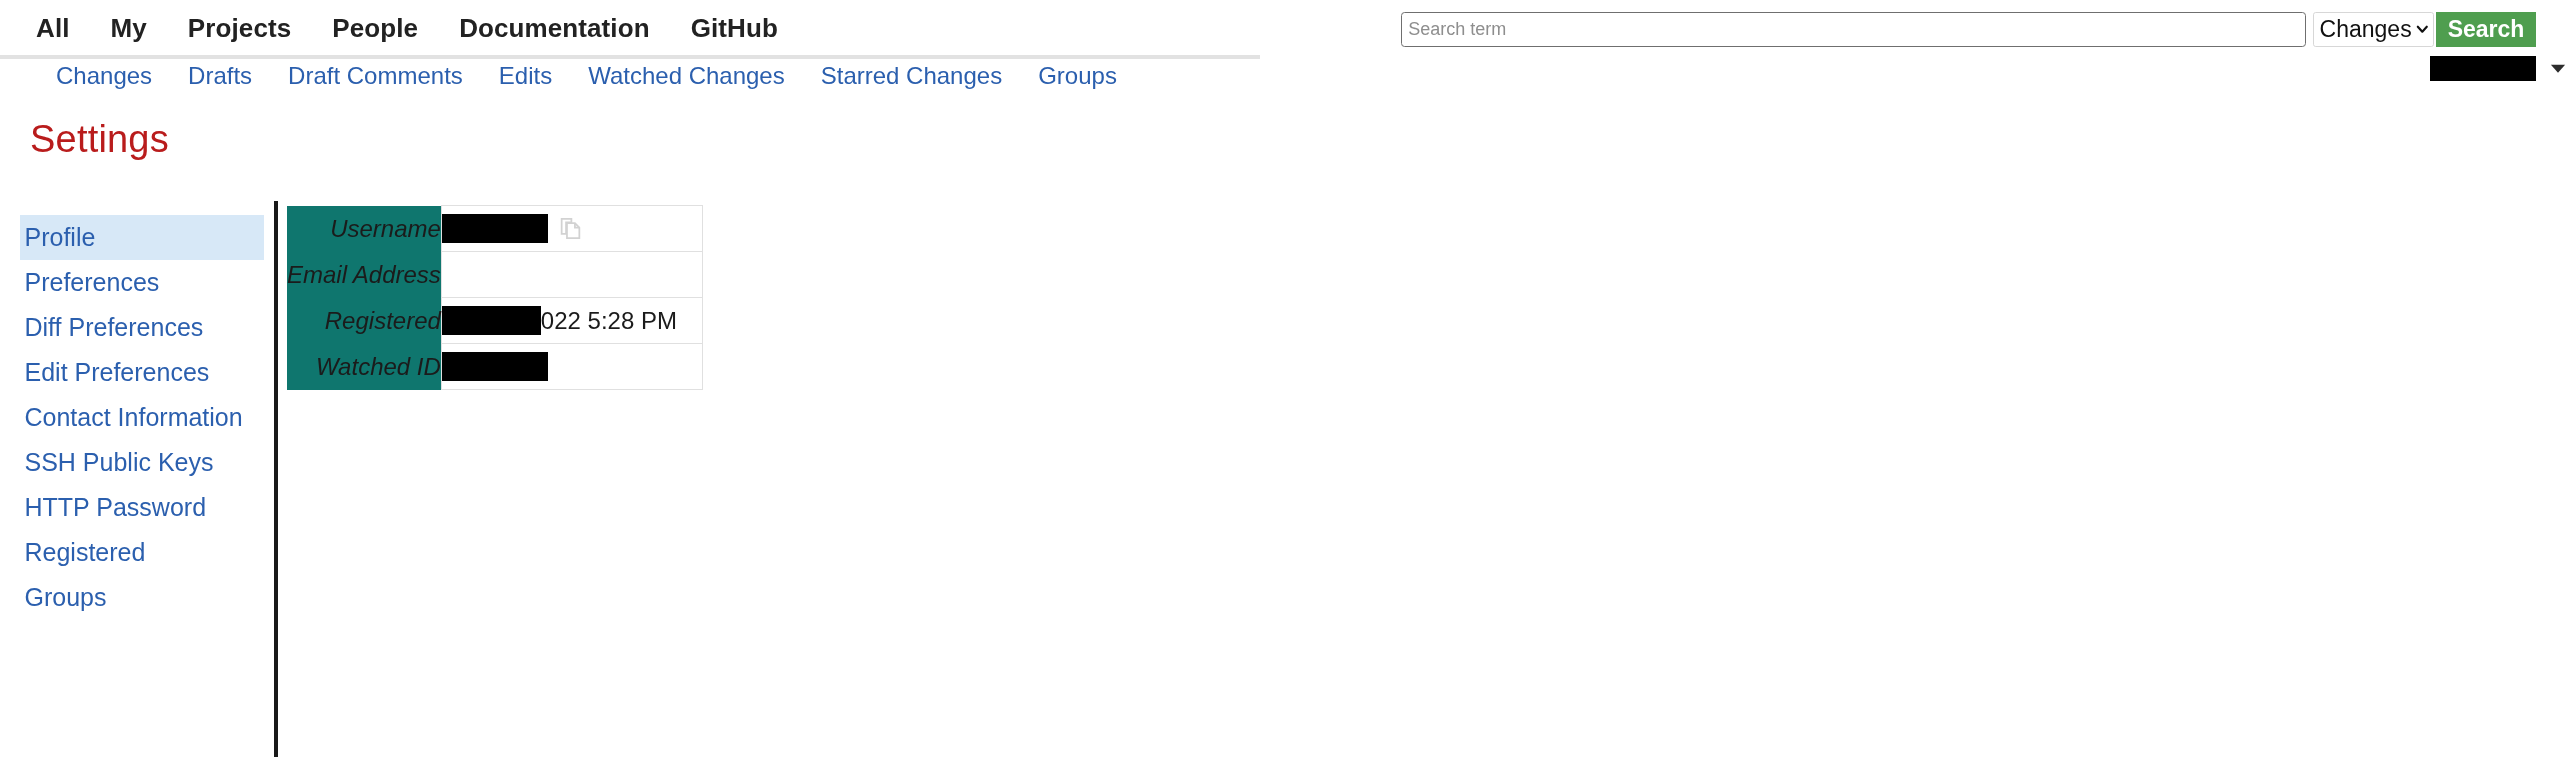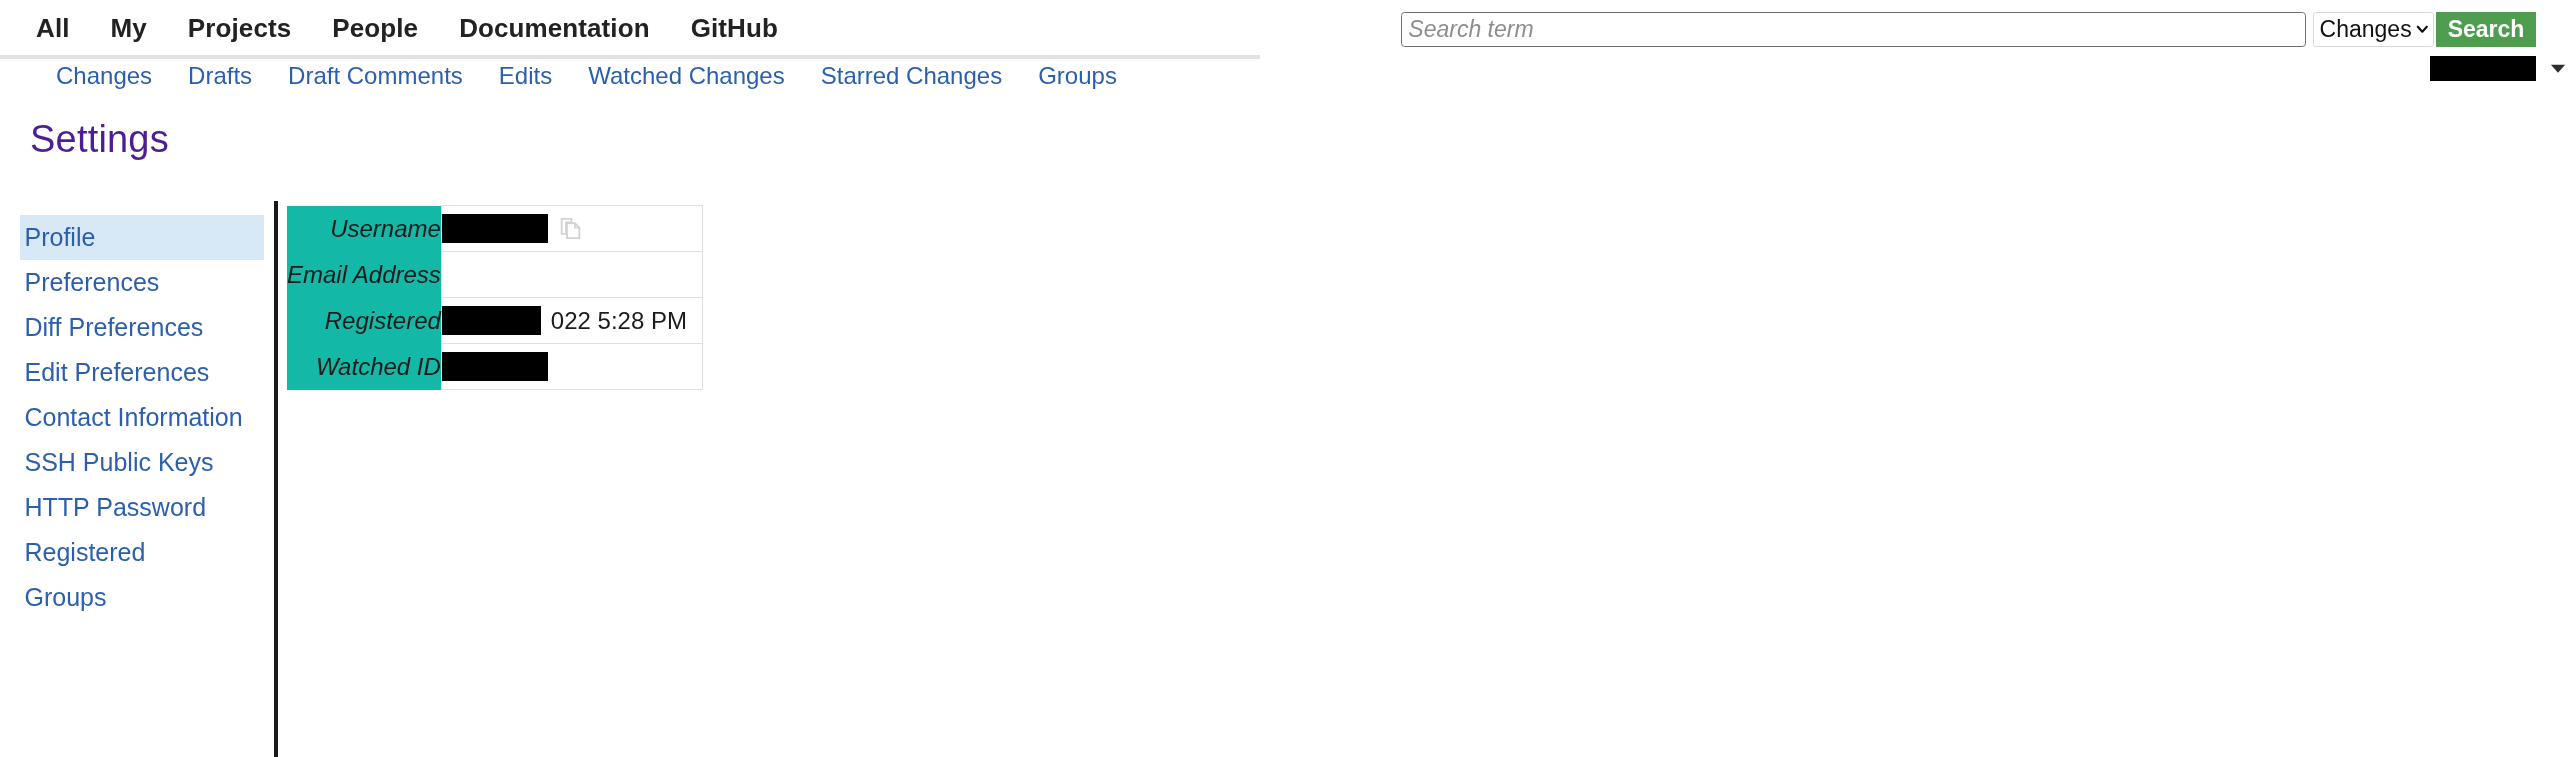--- a/index.html
+++ b/index.html
@@ -79,26 +79,25 @@
     align-items: stretch;
     height: 35px;
   }
   .search-input {
     width: 905px;
     height: 35px;
     box-sizing: border-box;
     border: 1.8px solid #6f6f6f;
     border-radius: 3.6px;
     font-family: "Liberation Sans", sans-serif;
-    font-size: 23px;
+    font-size: 18px;
     color: #000;
     padding: 0 6.3px;
     background: #ffffff;
     outline: none;
-    font-style: italic;
   }
   .search-input::placeholder {
     color: #8e8e8e;
     opacity: 1;
   }
   .search-select {
     position: relative;
     margin-left: 7.2px;
     height: 35px;
     min-width: 83px;
@@ -165,21 +164,21 @@
     display: block;
   }
 
   
   .page-title {
     position: absolute;
     left: 30px;
     top: 118px;
     font-size: 38px;
     font-weight: normal;
-    color: #4c1d95;
+    color: #b91c1c;
     margin: 0;
     letter-spacing: 0.2px;
   }
 
   
   .content-divider {
     position: absolute;
     left: 274px;
     top: 201px;
     width: 3.6px;
@@ -216,21 +215,21 @@
     top: 205px;
     border-collapse: collapse;
     font-size: 24px;
   }
   .profile-table td {
     padding: 0;
     vertical-align: middle;
     height: 45px;
   }
   .profile-label {
-    background: #14b8a6;
+    background: #0f766e;
     font-style: italic;
     text-align: right;
     padding: 0 12.6px 0 21.5px;
     color: #1b1b1b;
     white-space: nowrap;
     font-size: 24px;
   }
   .profile-value {
     background: #ffffff;
     border: 1.8px solid #e0e0e0;
@@ -341,21 +340,21 @@
       <td class="profile-label">Email Address</td>
       <td class="profile-value">
         <div class="value-inner">
           <span class="value-text"></span>
         </div>
       </td>
     </tr>
     <tr>
       <td class="profile-label">Registered</td>
       <td class="profile-value">
-        <div class="value-inner" style="gap:10px;">
+        <div class="value-inner" style="gap:0;">
           <span class="redacted redact-registered"></span>
           <span class="value-text">022 5:28 PM</span>
         </div>
       </td>
     </tr>
     <tr>
       <td class="profile-label">Watched ID</td>
       <td class="profile-value">
         <div class="value-inner">
           <span class="redacted redact-accountid"></span>

